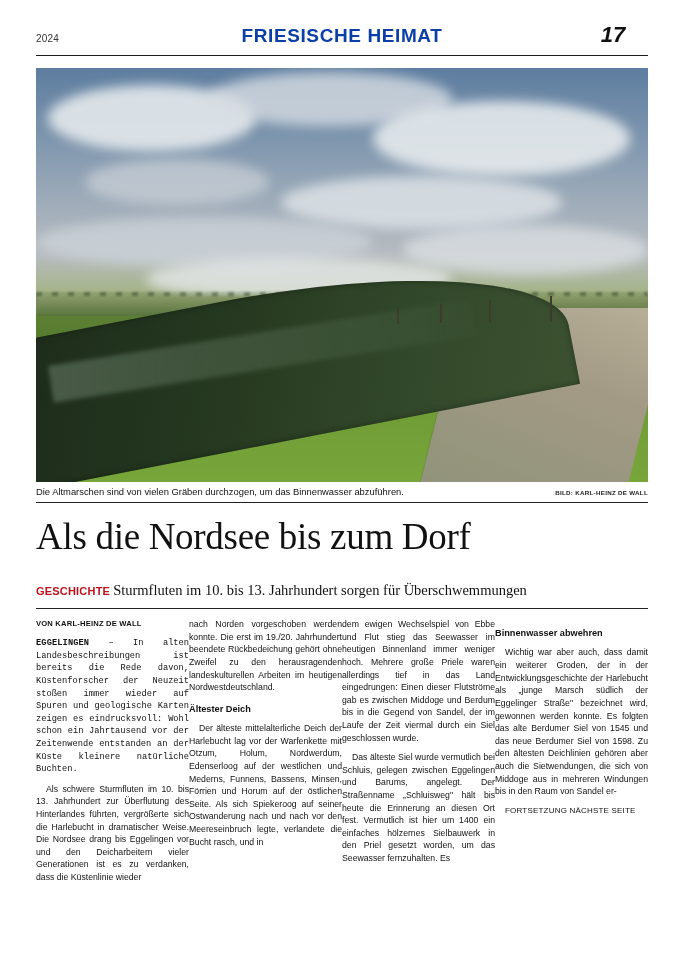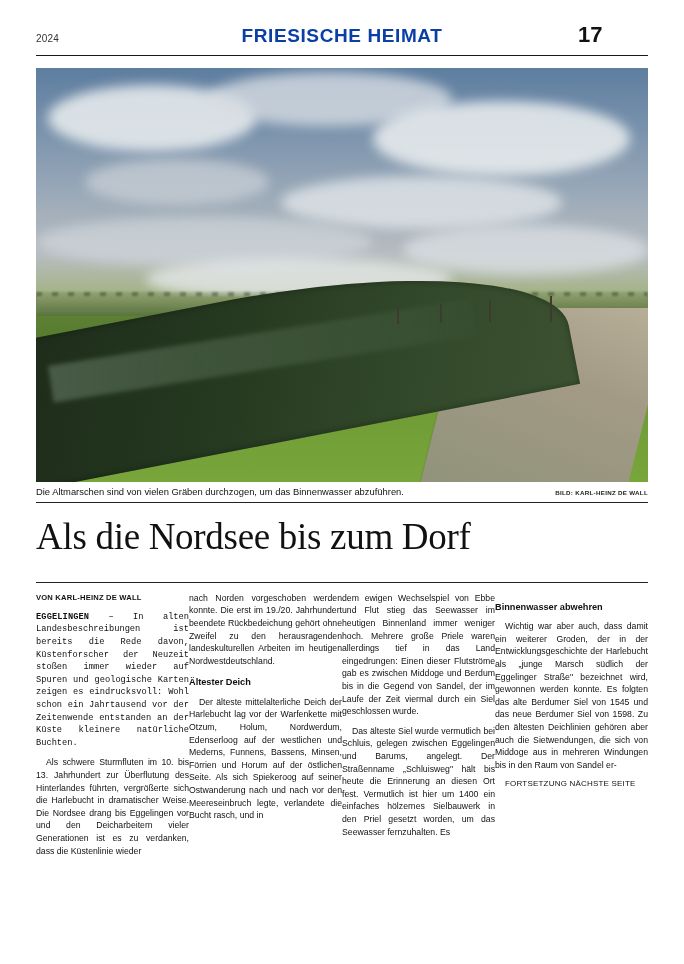--- a/index.html
+++ b/index.html
@@ -43,25 +43,26 @@
     flex: 1;
     text-align: center;
     font-family: "Liberation Sans", sans-serif;
     font-weight: bold;
     font-size: 19px;
     letter-spacing: .6px;
     color: #0a3fa8;
   }
   .masthead-page {
     width: 70px;
-    text-align: left;
+    text-align: center;
     font-family: "Liberation Sans", sans-serif;
     font-weight: bold;
     font-size: 22px;
     color: #111;
+    font-style: italic;
   }
 
   
   .photo-wrap {
     margin-top: 12px;
     position: relative;
   }
   .photo {
     width: 612px;
     height: 414px;
@@ -292,20 +293,23 @@
     <div class="caption-row">
       <div class="caption-text">Die Altmarschen sind von vielen Gräben durchzogen, um das Binnenwasser abzuführen.</div>
       <div class="caption-credit">BILD: KARL-HEINZ DE WALL</div>
     </div>
   </div>
 
   <h1 class="headline">
     <span>Als die Nordsee bis zum Dorf</span><br>
   </h1>
 
+  <div class="subline">
+    <span class="kicker">GESCHICHTE</span><span>Sturmfluten im 10. bis 13. Jahrhundert sorgen für Überschwemmungen</span>
+  </div>
 
   <div class="rule"></div>
 
   <div class="columns">
 
     <div class="col">
       <div class="byline">VON KARL-HEINZ DE WALL</div>
       <p class="lead"><span class="place">EGGELINGEN</span><span> – In alten Landesbeschreibungen ist bereits die Rede davon, Küstenforscher der Neuzeit stoßen immer wieder auf Spuren und geologische Karten zeigen es eindrucksvoll: Wohl schon ein Jahrtausend vor der Zeitenwende entstanden an der Küste kleinere natürliche Buchten.</span></p>
       <p>Als schwere Sturmfluten im 10. bis 13. Jahrhundert zur Überflutung des Hinterlandes führten, vergrößerte sich die Harlebucht in dramatischer Weise. Die Nordsee drang bis Eggelingen vor und den Deicharbeitern vieler Generationen ist es zu verdanken, dass die Küstenlinie wieder</p>
     </div>

